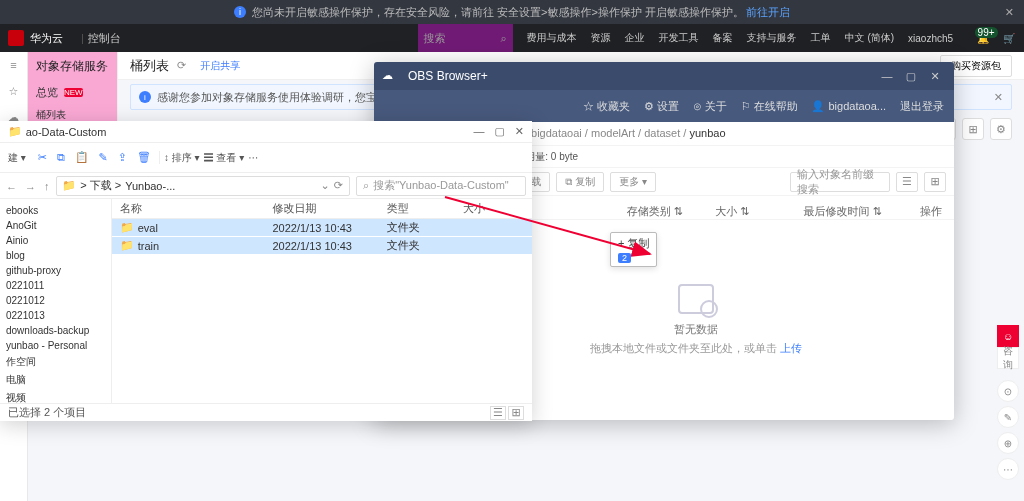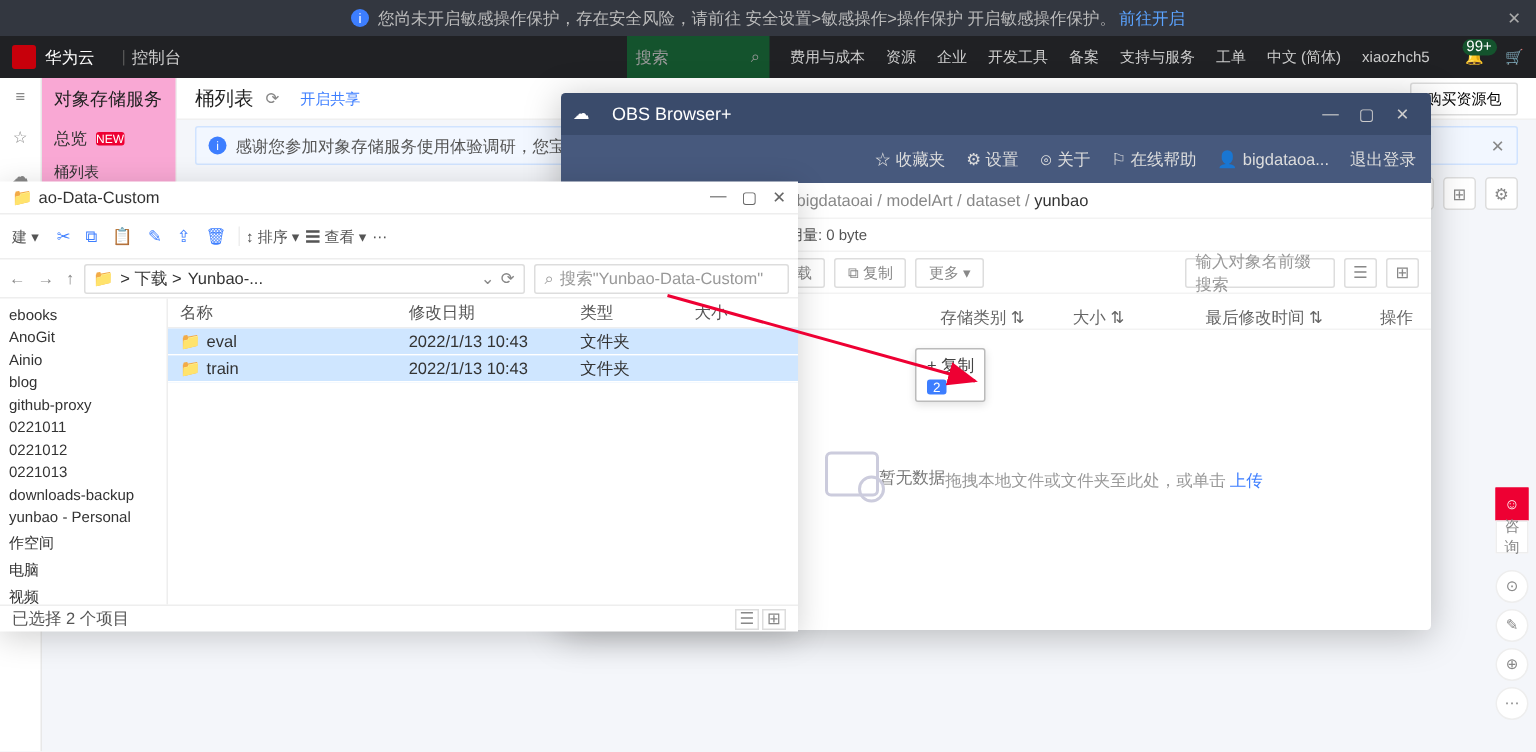--- a/index.html
+++ b/index.html
@@ -9,21 +9,21 @@
 .warn-banner{height:24px;background:#333740;color:#bbb;display:flex;align-items:center;justify-content:center;position:relative;font-size:10px}
 .warn-banner .close{position:absolute;right:10px;color:#aaa;cursor:pointer}
 .warn-banner .icon{width:12px;height:12px;border-radius:50%;background:#3d7eff;color:#fff;display:inline-flex;align-items:center;justify-content:center;margin-right:6px;font-size:9px}
 .warn-banner a{color:#5ba3ff;margin-left:2px;text-decoration:none}
 
 
 .main-nav{height:28px;background:#202124;color:#ccc;display:flex;align-items:center;padding:0 8px;font-size:11px}
 .main-nav .logo{width:16px;height:16px;background:#c7000b;border-radius:2px;margin-right:6px}
 .main-nav .brand{color:#fff;margin-right:14px}
 .main-nav .sep{color:#555;margin:0 4px}
-.main-nav .search{margin-left:auto;background:#14532d;border-radius:3px;height:36px;width:95px;display:flex;align-items:center;padding:0 6px;color:#999}
+.main-nav .search{margin-left:auto;background:#701a75;border-radius:3px;height:36px;width:95px;display:flex;align-items:center;padding:0 6px;color:#999}
 .main-nav .search .mag{margin-left:auto;color:#999}
 .main-nav .links{display:flex;gap:14px;margin-left:14px;align-items:center}
 .main-nav .links span{font-size:10px;cursor:pointer}
 .main-nav .bell{position:relative;margin-left:10px}
 .main-nav .badge{position:absolute;top:-6px;right:-8px;background:#14532d;color:#fff;font-size:7px;padding:0 3px;border-radius:6px}
 
 
 .left-rail{position:absolute;left:0;top:52px;width:28px;height:449px;background:#fff;border-right:1px solid #e8e8e8;display:flex;flex-direction:column;align-items:center;padding-top:6px;gap:12px}
 .left-rail .ico{width:16px;height:14px;display:flex;align-items:center;justify-content:center;color:#888;cursor:pointer}
 
@@ -67,21 +67,21 @@
 .obs-crumb .arr{color:#aaa;cursor:pointer}
 .obs-crumb .path span{color:#888}
 .obs-crumb .path b{color:#333;font-weight:500}
 .obs-stats{height:22px;display:flex;align-items:center;padding:0 8px;font-size:10px;color:#555;border-bottom:1px solid #f3f3f3}
 .obs-toolbar{height:28px;display:flex;align-items:center;padding:0 8px;gap:6px;border-bottom:1px solid #f3f3f3}
 .obs-toolbar .tb{border:1px solid #ddd;padding:2px 8px;font-size:10px;border-radius:2px;color:#888;display:flex;align-items:center;gap:3px}
 .obs-toolbar .search{margin-left:auto;border:1px solid #ddd;border-radius:2px;height:20px;width:100px;padding:0 6px;font-size:10px;color:#999;display:flex;align-items:center}
 .obs-toolbar .vb{width:22px;height:20px;border:1px solid #ddd;border-radius:2px;display:flex;align-items:center;justify-content:center;color:#888}
 .obs-cols{height:24px;display:flex;align-items:flex-end;padding:0 12px;font-size:10px;color:#666;border-bottom:1px solid #f3f3f3}
 .obs-cols .c1{flex:2}.obs-cols .c2{flex:1}.obs-cols .c3{flex:1}.obs-cols .c4{flex:1}.obs-cols .c5{width:50px;text-align:right}
-.obs-empty{flex:1;display:flex;align-items:center;justify-content:center;color:#999}
+.obs-empty{flex:1;display:flex;flex-direction:column;align-items:center;justify-content:center;color:#999}
 .obs-empty .eimg{width:36px;height:30px;border:2px solid #ccd;border-radius:4px;position:relative;margin-bottom:8px}
 .obs-empty .eimg::after{content:"";position:absolute;right:-6px;bottom:-6px;width:14px;height:14px;border:2px solid #ccd;border-radius:50%}
 .obs-empty .et{font-size:11px;color:#777;margin-bottom:4px}
 .obs-empty .es{font-size:10px;color:#999}
 .obs-empty .es a{color:#3d7eff}
 
 
 .fe-win{position:absolute;left:0;top:121px;width:532px;height:300px;background:#fff;box-shadow:0 4px 20px rgba(0,0,0,.18);display:flex;flex-direction:column}
 .fe-title{height:22px;display:flex;align-items:center;padding:0 8px;font-size:10px;color:#333;border-bottom:1px solid #eee}
 .fe-title .winbtns{margin-left:auto;display:flex;gap:10px;color:#666}

